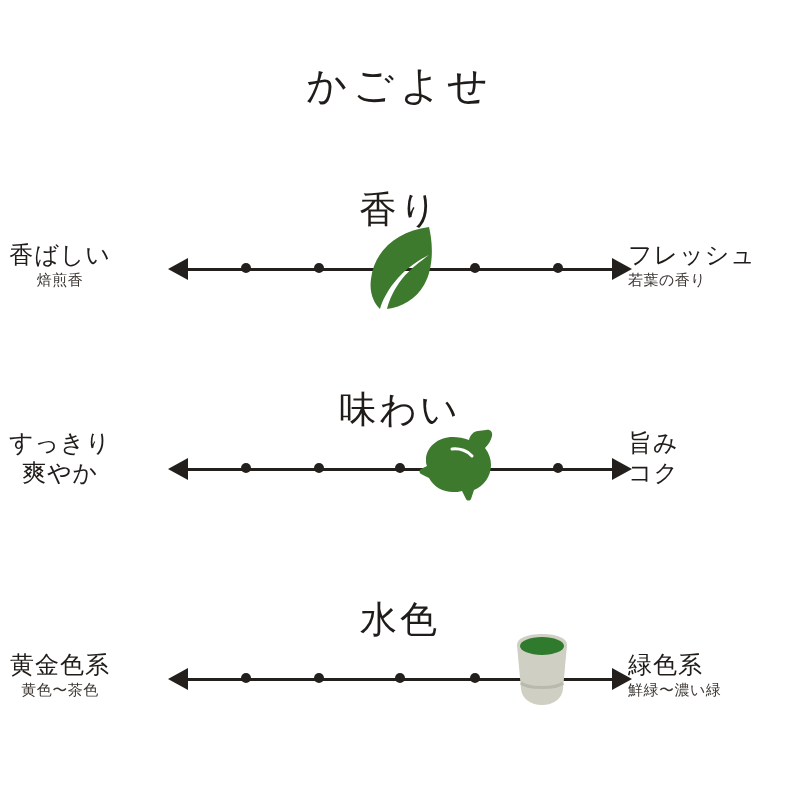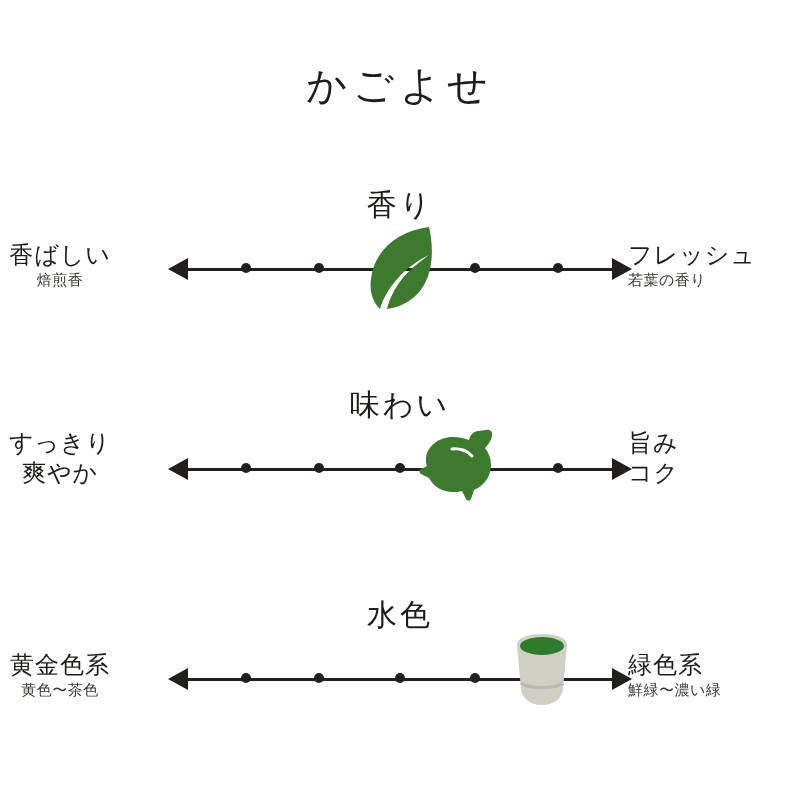--- a/index.html
+++ b/index.html
@@ -40,21 +40,21 @@
   .axis-block.b1 { top: 185px; }
   .axis-block.b2 { top: 385px; }
   .axis-block.b3 { top: 595px; }
 
   .axis-heading {
     position: absolute;
     top: 0;
     left: 0;
     width: 800px;
     text-align: center;
-    font-size: 30px;
+    font-size: 37px;
     letter-spacing: 3px;
     color: #201c19;
     font-family: "DejaVu Serif", "Liberation Serif", serif;
   }
 
   
   .axis-line {
     position: absolute;
     top: 83px;
     left: 186px;

